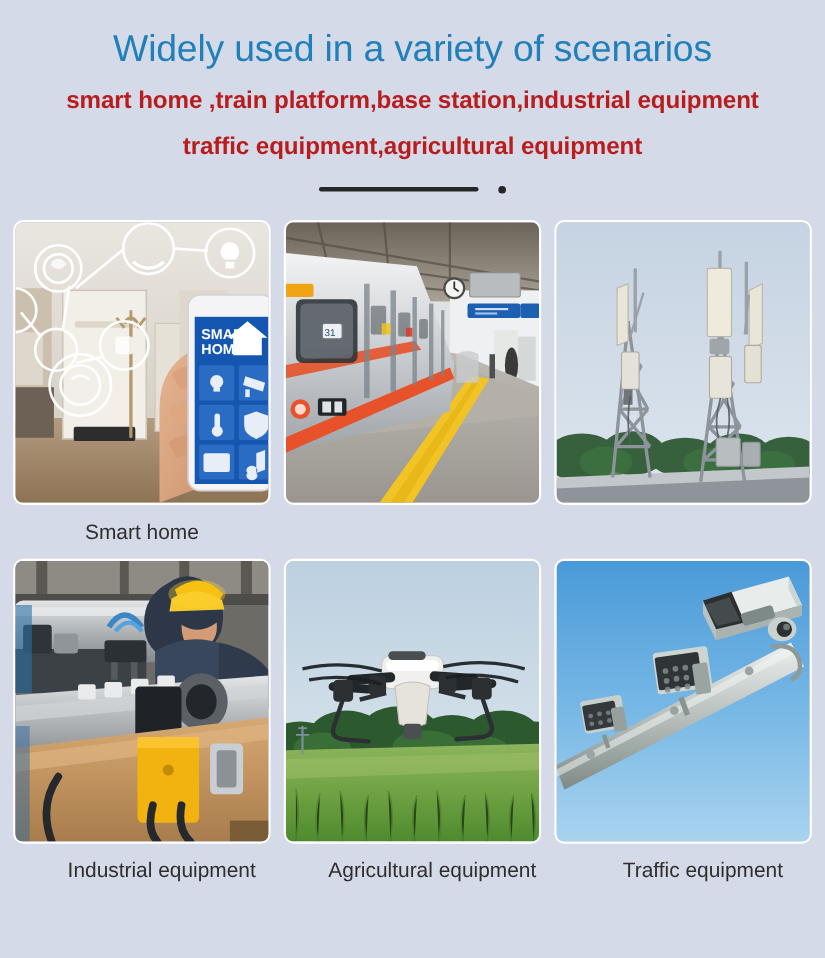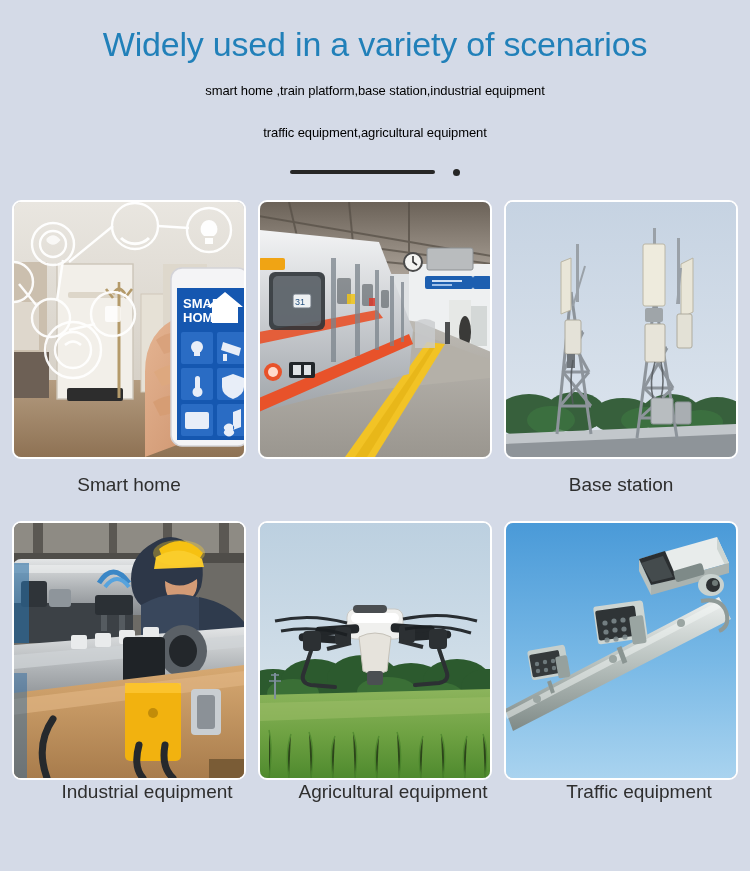--- a/index.html
+++ b/index.html
@@ -13,22 +13,22 @@
 
   
   .header{padding-top:24px;text-align:center;}
   .title{
     font-size:34px;line-height:40px;
     color:#2180b9;font-weight:400;
     letter-spacing:-0.2px;
     margin:0 0 16px 0;
   }
   .subline{
-    font-size:13px;line-height:22px;
-    color:#000000;font-weight:400;
+    font-size:22px;line-height:22px;
+    color:#b91c1c;font-weight:700;
     margin:0 0 20px 0;
     letter-spacing:-0.1px;
   }
   .subline.second{margin-bottom:0;margin-top:14px;}
 
   
   .pager{
     margin-top:22px;
     height:12px;
     display:flex;align-items:center;justify-content:center;
@@ -54,24 +54,24 @@
     overflow:hidden;
     box-sizing:border-box;
     background:#b9c2cf;
   }
   .card svg{display:block;width:100%;height:100%;}
   .caption{
     font-size:19px;line-height:24px;
     color:#2e2e2e;
     text-align:center;
     padding-top:14px;
-    padding-bottom:24px;
+    padding-bottom:11px;
     white-space:nowrap;
   }
-  .row2 .caption{padding-top:0;padding-bottom:0;margin-left:36px;}
+  .row2 .caption{padding-top:13px;padding-bottom:0;margin-left:36px;}
 </style>
 </head>
 <body>
 
 <div class="page">
 
   <div class="header">
     <h1 class="title">Widely used in a variety of scenarios</h1>
     <p class="subline">smart home ,train platform,base station,industrial equipment</p>
     <p class="subline second">traffic equipment,agricultural equipment</p>
@@ -307,21 +307,20 @@
           <line x1="172" y1="102" x2="176" y2="66" stroke="#9aa1a8" stroke-width="2"></line>
           <rect x="146" y="196" width="22" height="26" rx="2" fill="#b8bdc0" stroke="#8f9599"></rect>
           <rect x="170" y="200" width="16" height="22" rx="2" fill="#a9aeb2" stroke="#8f9599"></rect>
           <g stroke="#555a5e" stroke-width="1.6" fill="none" opacity=".85">
             <path d="M150 160 q-6 20 -2 36"></path>
               <path d="M156 160 q4 20 0 36"></path>
             <path d="M68 158 q-4 22 0 44"></path>
           </g>
         </svg>
       </div>
-      <div class="caption">Base station</div>
     </div>
 
     <div class="cell row2">
       <div class="card">
         <svg viewBox="0 0 232 255" preserveAspectRatio="xMidYMid slice">
           <defs>
             <linearGradient id="ieSteel" x1="0" y1="0" x2="0" y2="1">
               <stop offset="0" stop-color="#e3e5e6"></stop>
                 <stop offset=".5" stop-color="#b0b4b7"></stop>
                 <stop offset="1" stop-color="#84888c"></stop>

